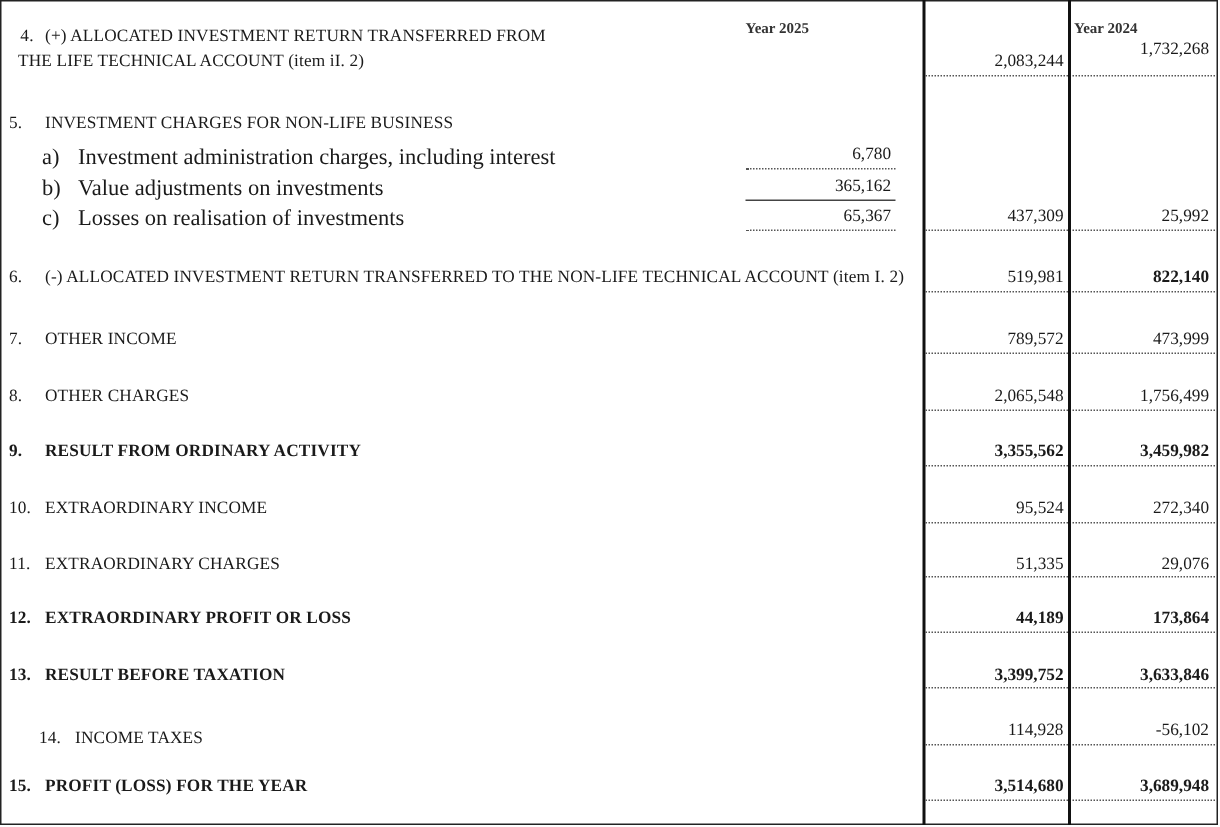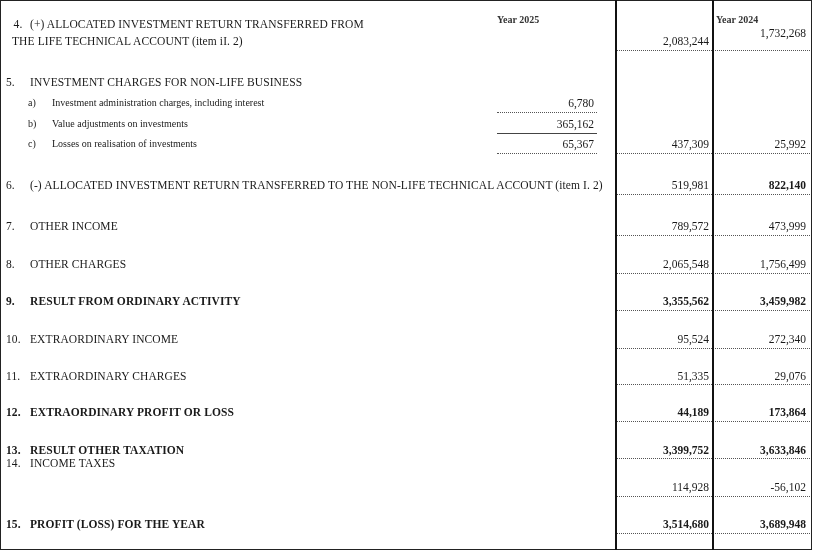--- a/index.html
+++ b/index.html
@@ -6,21 +6,21 @@
   body { width:813px; height:551px; position:relative; overflow:hidden;
          font-family:"Liberation Serif","DejaVu Serif",serif; color:#1a1a1a; }
   .frame { position:absolute; left:0; top:0; width:810px; height:548px;
            border:1.5px solid #222; box-sizing:content-box; }
   .vline { position:absolute; top:0; width:2px; height:550px; background:#111; }
   .hdr { position:absolute; top:14px; font-size:10px; font-weight:bold; color:#333; text-align:left; }
   .rowline { position:absolute; height:0; border-top:1.5px dotted #555; }
   .label { position:absolute; left:6px; font-size:11.5px; white-space:nowrap; letter-spacing:0.1px; }
   .label .num { display:inline-block; width:24px; }
   .label.bold { font-weight:bold; }
-  .sub { position:absolute; left:28px; font-size:10px; white-space:nowrap; }
+  .sub { position:absolute; left:28px; font-size:15px; white-space:nowrap; }
   .sub .letter { display:inline-block; width:24px; }
   .val { position:absolute; font-size:11.5px; text-align:right; white-space:nowrap; }
   .val.bold { font-weight:bold; }
   .c25 { left:618px; width:91px; }
   .c24 { left:716px; width:90px; }
   .csub { left:497px; width:97px; }
   .subline { position:absolute; left:497px; width:100px; border-top:1.5px dotted #555; }
   .subline.solid { border-top:1.5px solid #444; }
 </style>
 </head>
@@ -113,29 +113,29 @@
 
 <div>
   <div class="label bold" style="top:406px;"><span class="num">12.</span><span>EXTRAORDINARY PROFIT OR LOSS</span></div>
   <div class="val c25 bold" style="top:406px;">44,189</div>
   <div class="val c24 bold" style="top:406px;">173,864</div>
   <div class="rowline" style="top:421px;left:617px;width:95px;"></div>
   <div class="rowline" style="top:421px;left:715px;width:95px;"></div>
 </div>
 
 <div>
-  <div class="label bold" style="top:444px;"><span class="num">13.</span><span>RESULT OTHER TAXATION</span></div>
+  <div class="label bold" style="top:444px;"><span class="num">13.</span><span>RESULT BEFORE TAXATION</span></div>
   <div class="val c25 bold" style="top:444px;">3,399,752</div>
   <div class="val c24 bold" style="top:444px;">3,633,846</div>
   <div class="rowline" style="top:458px;left:617px;width:95px;"></div>
   <div class="rowline" style="top:458px;left:715px;width:95px;"></div>
 </div>
 
 <div>
-  <div class="label" style="top:457px;"><span class="num">14.</span><span>INCOME TAXES</span></div>
+  <div class="label" style="top:486px;margin-left:20px;"><span class="num">14.</span><span>INCOME TAXES</span></div>
   <div class="val c25" style="top:481px;">114,928</div>
   <div class="val c24" style="top:481px;">-56,102</div>
   <div class="rowline" style="top:496px;left:617px;width:95px;"></div>
   <div class="rowline" style="top:496px;left:715px;width:95px;"></div>
 </div>
 
 <div>
   <div class="label bold" style="top:518px;"><span class="num">15.</span><span>PROFIT (LOSS) FOR THE YEAR</span></div>
   <div class="val c25 bold" style="top:518px;">3,514,680</div>
   <div class="val c24 bold" style="top:518px;">3,689,948</div>

